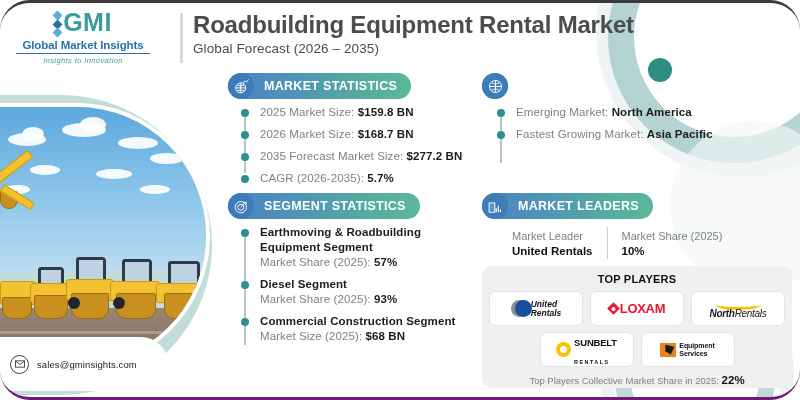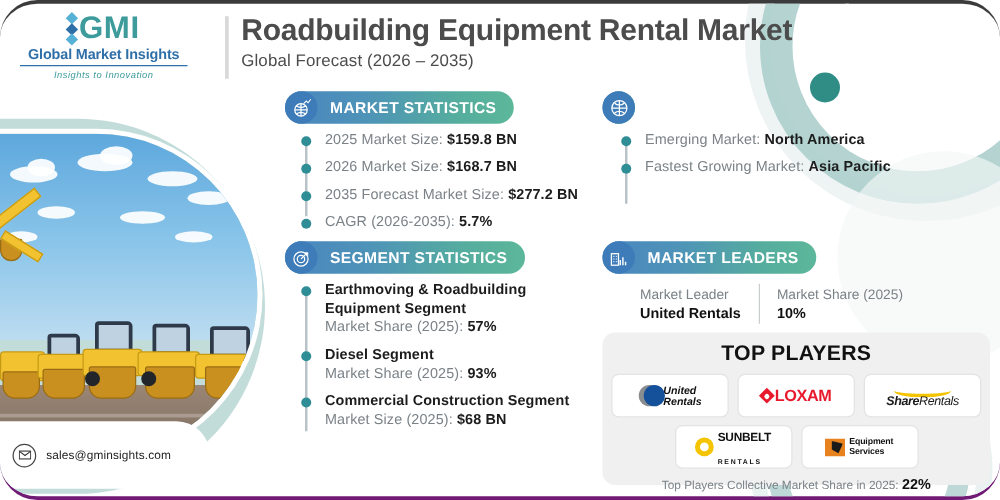--- a/index.html
+++ b/index.html
@@ -166,21 +166,21 @@
   .ml-div{width:1px;background:#c9cdd0;height:32px;}
   .ml-head{font-size:11px;color:#7b8287;line-height:15px;}
   .ml-val{font-size:11.5px;color:#111;font-weight:bold;line-height:15px;}
 
   
   .tp-panel{
     position:absolute;left:482px;top:263px;width:310px;height:122px;
     background:#f0f0f0;border-radius:10px;z-index:5;
   }
   .tp-title{
-    text-align:center;font-size:17px;font-weight:bold;color:#111;
+    text-align:center;font-size:11px;font-weight:bold;color:#111;
     padding-top:7px;letter-spacing:.2px;
   }
   .tp-row{display:flex;justify-content:center;gap:7px;margin-top:6px;}
   .tp-logo{
     background:#ffffff;border-radius:6px;border:1px solid #e3e3e3;
     width:92px;height:33px;display:flex;align-items:center;justify-content:center;
     overflow:hidden;
   }
   .tp-foot{
     text-align:center;font-size:9.5px;color:#7b8287;margin-top:7px;
@@ -456,21 +456,21 @@
       </div>
       <div class="tp-logo">
         <div class="loxam">
           <span class="lox-d"></span>
           <span class="lox-t">LOXAM</span>
         </div>
       </div>
       <div class="tp-logo">
         <div class="herc">
           <div class="herc-swoosh"></div>
-          <div class="herc-t"><span style="font-weight:bold">Share</span><span>Rentals</span></div>
+          <div class="herc-t"><span style="font-weight:bold">North</span><span>Rentals</span></div>
         </div>
       </div>
     </div>
 
     <div class="tp-row">
       <div class="tp-logo">
         <div class="sunbelt">
           <span class="sun"></span>
           <span>
             <span class="sb-t">SUNBELT</span><br>

